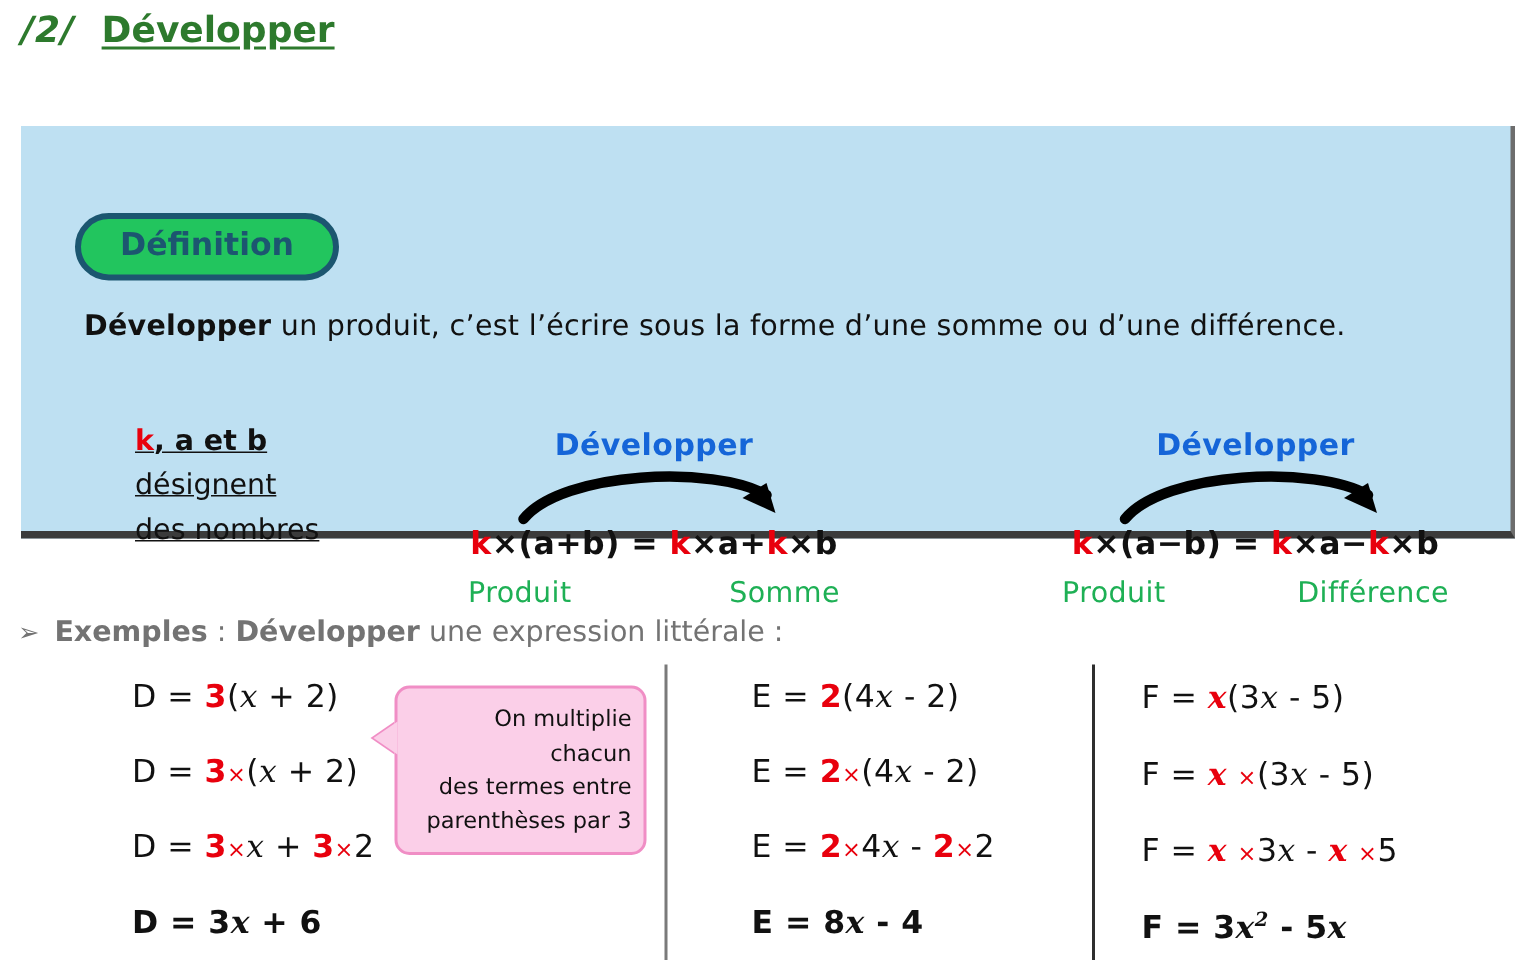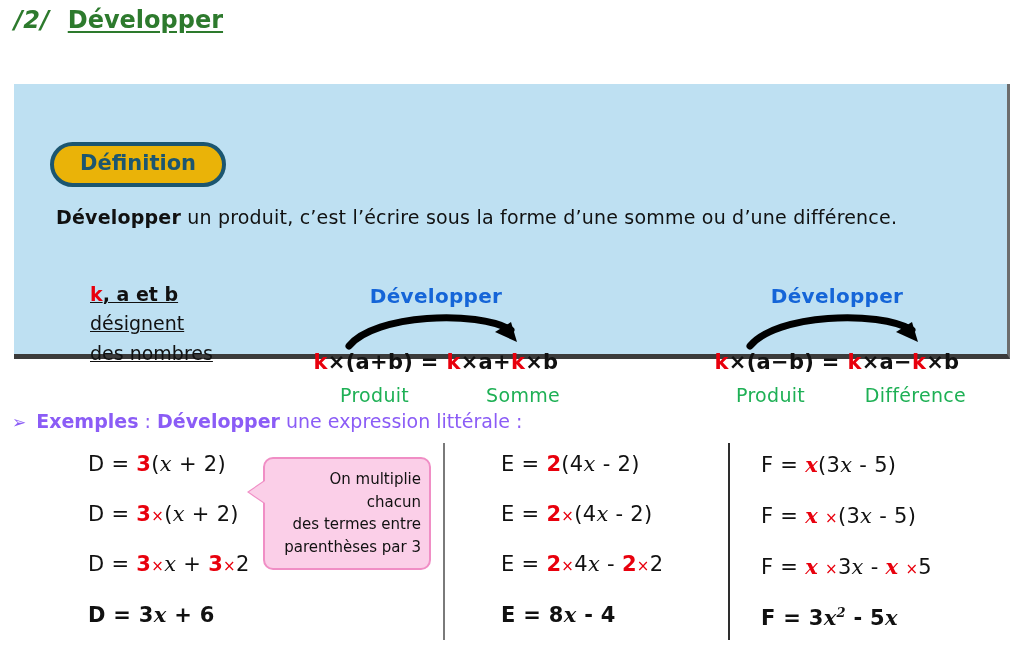--- a/index.html
+++ b/index.html
@@ -45,21 +45,21 @@
     position: absolute;
     left: 14px; top: 84px;
     width: 996px; height: 275px;
     background: #bee0f2;
     border-bottom: 5px solid #3b3b3b;
     border-right: 3px solid #6d6d6d;
   }
   .def-pill {
     position: absolute;
     left: 36px; top: 58px;
-    background: #eab308;
+    background: #22c55e;
     border: 4px solid #1c5670;
     border-radius: 26px;
     padding: 6px 26px 8px 26px;
     color: #1c5670;
     font-weight: bold;
     font-size: 21px;
     z-index: 5;
     line-height: 1.1;
   }
   .def-sentence {
@@ -106,29 +106,28 @@
   .f-labels {
     display: flex;
     justify-content: space-between;
     margin-top: 10px;
     padding: 0 6px;
   }
   .f-label {
     color: #1eb055;
     font-size: 19px;
     letter-spacing: 0.3px;
-    margin-left: 28px;
   }
 
   
   .ex-head {
     position: absolute;
     left: 12px; top: 410px;
     font-size: 19px;
-    color: #8b5cf6;
+    color: #737373;
   }
   .ex-head .bullet { font-size: 17px; margin-right: 10px; }
   .ex-head b { font-weight: bold; }
 
   .divider {
     position: absolute;
     width: 0; border-left: 2px solid #7a7a7a;
     top: 443px; height: 197px;
   }
   #divider-1 { left: 443px; }

